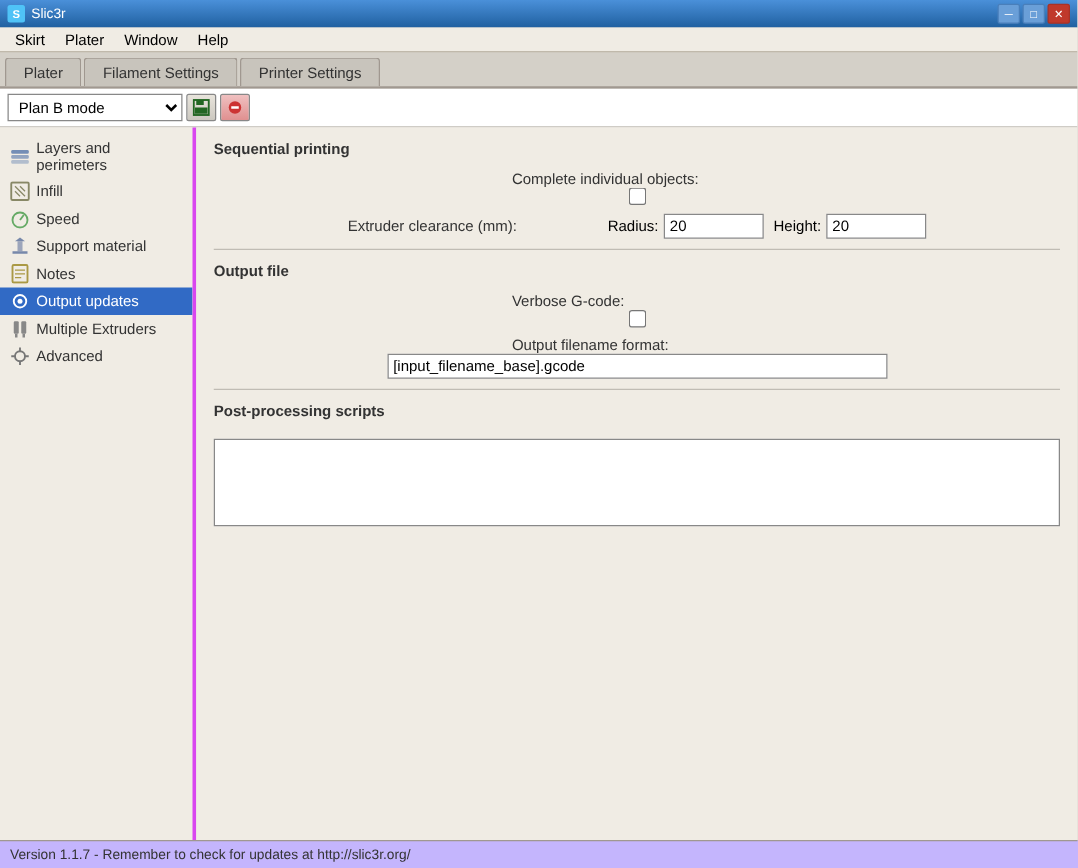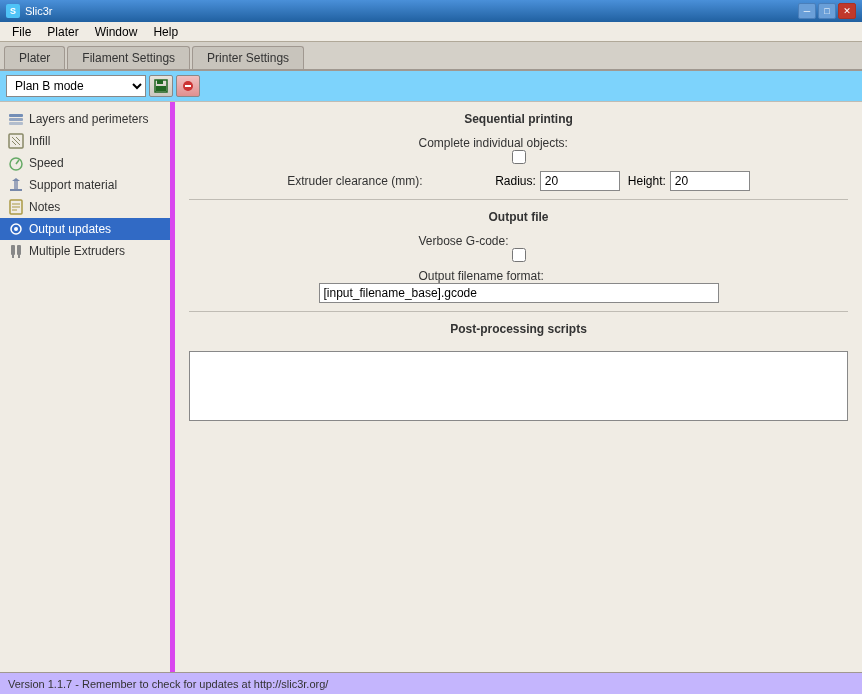--- a/index.html
+++ b/index.html
@@ -92,21 +92,21 @@
     }
     .tab.active {
       background: #f0ece4;
       border-bottom: 2px solid #f0ece4;
       margin-bottom: -2px;
       font-weight: bold;
     }
 
     
     .toolbar-row {
-      background: #7dd3fc;
+      background: #ffffff;
       padding: 4px 6px;
       display: flex;
       align-items: center;
       border-bottom: 1px solid #c0bcb4;
     }
     .profile-select {
       width: 140px;
       height: 22px;
       font-size: 12px;
       border: 1px solid #888;
@@ -131,23 +131,23 @@
 
     
     .main-content {
       display: flex;
       height: calc(694px - 22px - 20px - 30px - 28px - 22px);
       background: #f0ece4;
     }
 
     
     .sidebar {
-      width: 175px;
+      width: 157px;
       background: #f0ece4;
-      border-right: 5px solid #d946ef;
+      border-right: 3px solid #d946ef;
       padding: 6px 0;
       overflow-y: auto;
     }
     .sidebar-item {
       display: flex;
       align-items: center;
       padding: 3px 8px;
       cursor: pointer;
       font-size: 12px;
       color: #333;
@@ -173,21 +173,20 @@
       overflow-y: auto;
       background: #f0ece4;
     }
 
     .section-title {
       font-size: 12px;
       font-weight: bold;
       color: #333;
       margin-bottom: 8px;
       padding-bottom: 2px;
-      text-align: center;
     }
 
     .form-row {
       display: flex;
       align-items: center;
       margin-bottom: 7px;
       flex-direction: column;
     }
     .form-label {
       width: 200px;
@@ -280,21 +279,21 @@
   </div>
   <span class="title-bar-title">Slic3r</span>
   <div class="title-bar-controls">
     <div class="title-btn">─</div>
     <div class="title-btn">□</div>
     <div class="title-btn close">✕</div>
   </div>
 </div>
 
 <div class="menu-bar">
-  <span class="menu-item">File</span>
+  <span class="menu-item">Skirt</span>
   <span class="menu-item">Plater</span>
   <span class="menu-item">Window</span>
   <span class="menu-item">Help</span>
 </div>
 
 <div class="tab-bar">
   <div class="tab">Plater</div>
   <div class="tab">Filament Settings</div>
   <div class="tab">Printer Settings</div>
 </div>
@@ -394,20 +393,32 @@
         <svg class="svg-icon" viewBox="0 0 16 16">
           <rect x="3" y="2" width="4" height="10" rx="1" fill="#888888"></rect>
           <rect x="9" y="2" width="4" height="10" rx="1" fill="#888888"></rect>
           <rect x="4" y="12" width="2" height="3" fill="#888888"></rect>
           <rect x="10" y="12" width="2" height="3" fill="#888888"></rect>
         </svg>
       </div>
       <span>Multiple Extruders</span>
     </div>
 
+    <div class="sidebar-item">
+      <div class="sidebar-icon">
+        <svg class="svg-icon" viewBox="0 0 16 16">
+          <circle cx="8" cy="8" r="4" fill="none" stroke="#777" stroke-width="1.5"></circle>
+          <line x1="8" y1="1" x2="8" y2="4" stroke="#777" stroke-width="1.5"></line>
+          <line x1="8" y1="12" x2="8" y2="15" stroke="#777" stroke-width="1.5"></line>
+          <line x1="1" y1="8" x2="4" y2="8" stroke="#777" stroke-width="1.5"></line>
+          <line x1="12" y1="8" x2="15" y2="8" stroke="#777" stroke-width="1.5"></line>
+        </svg>
+      </div>
+      <span>Advanced</span>
+    </div>
 
   </div>
 
   <div class="right-panel">
 
     
     <div class="section-title">Sequential printing</div>
 
     <div class="form-row">
       <span class="form-label">Complete individual objects:</span>

